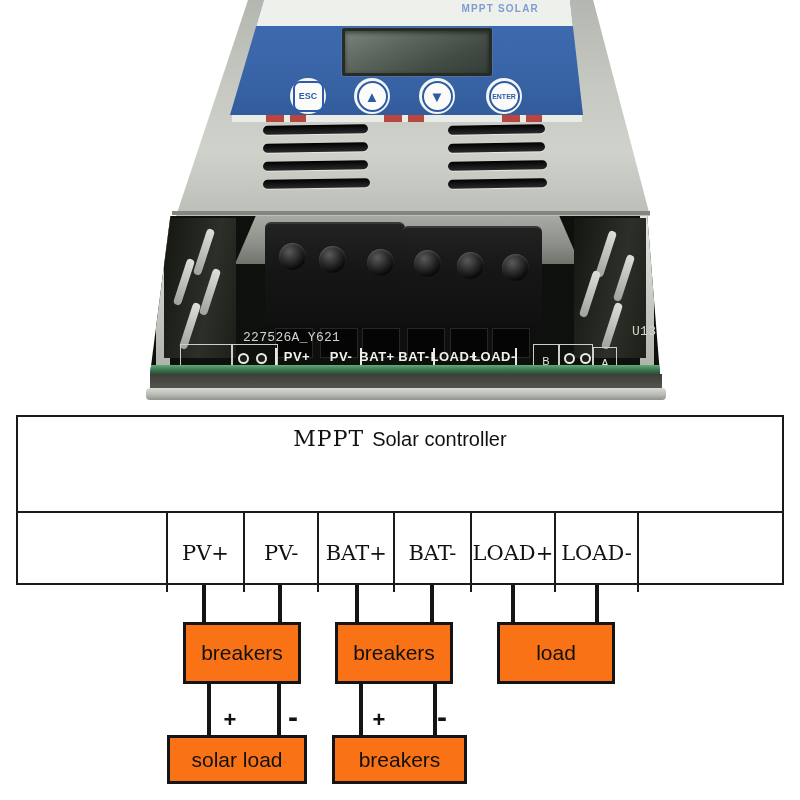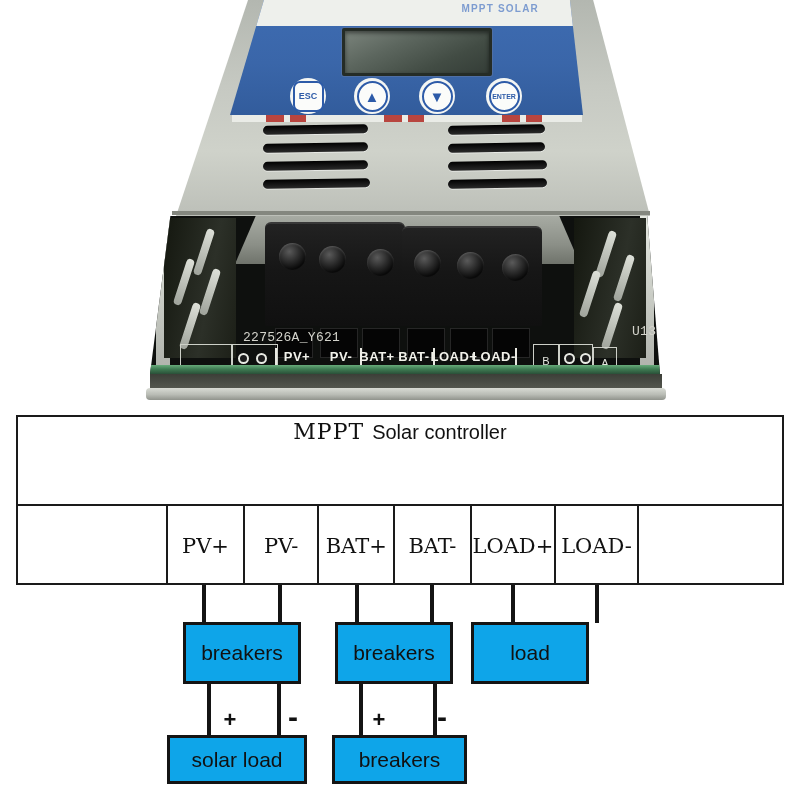--- a/index.html
+++ b/index.html
@@ -50,29 +50,29 @@
   .tdiv{position:absolute;top:132px;width:2px;height:17px;background:#e9e9e2;}
   .pcb-edge{position:absolute;left:0;top:149px;width:100%;height:9px;background:linear-gradient(180deg,#67ab7a 0%,#3f7c53 45%,#2a5038 100%);}
   .shadow-band{position:absolute;left:150px;top:374px;width:512px;height:14px;background:linear-gradient(180deg,#3c3f38,#53564e);}
   .lip{position:absolute;left:146px;top:388px;width:520px;height:12px;border-radius:4px;
     background:linear-gradient(180deg,#d8dbd4 0%,#b9bcb5 55%,#90938c 100%);}
 
   
   .dtable{position:absolute;left:16px;top:415px;width:768px;height:170px;border:2px solid #1a1a1a;box-sizing:border-box;}
   .title-row{height:87px;border-bottom:2px solid #1a1a1a;box-sizing:border-box;text-align:center;}
   .title-line1{margin-top:16px;font-family:"DejaVu Serif",serif;font-size:22px;letter-spacing:1px;}
-  .title-line2{margin-top:2px;}
+  .title-line2{margin-top:9px;}
   .title-line2 .serif{font-family:"DejaVu Serif",serif;font-size:22px;letter-spacing:1px;}
   .title-line2 .sans{font-family:"Liberation Sans",sans-serif;font-size:20px;margin-left:8px;}
   .term-row{display:flex;height:79px;}
   .tcell{box-sizing:border-box;display:flex;align-items:center;justify-content:center;
     font-family:"DejaVu Serif",serif;font-size:21px;white-space:nowrap;}
   .tcell.bl{border-left:2px solid #1a1a1a;}
   .vline{position:absolute;width:4px;background:#141414;}
-  .dbox{position:absolute;border:3px solid #141414;box-sizing:border-box;background:#0ea5e9;
+  .dbox{position:absolute;border:3px solid #141414;box-sizing:border-box;background:#f97316;
     display:flex;align-items:center;justify-content:center;font-size:21px;}
   .pol{position:absolute;font-weight:bold;transform:translateX(-50%);}
 </style>
 </head>
 <body>
 
 <div id="app">
 
   <div class="abs" style="left:0;top:0;width:800px;height:410px;">
 
@@ -197,21 +197,21 @@
 
     <div class="vline" style="left:202px;top:175px;height:38px;"></div>
     <div class="vline" style="left:278px;top:175px;height:38px;"></div>
     <div class="vline" style="left:355px;top:175px;height:38px;"></div>
     <div class="vline" style="left:430px;top:175px;height:38px;"></div>
     <div class="vline" style="left:511px;top:175px;height:38px;"></div>
     <div class="vline" style="left:595px;top:175px;height:38px;"></div>
 
     <div class="dbox" style="left:183px;top:212px;width:118px;height:62px;">breakers</div>
     <div class="dbox" style="left:335px;top:212px;width:118px;height:62px;">breakers</div>
-    <div class="dbox" style="left:471px;top:212px;width:118px;height:62px;">load</div>
+    <div class="dbox" style="left:497px;top:212px;width:118px;height:62px;">load</div>
 
     <div class="vline" style="left:207px;top:274px;height:51px;"></div>
     <div class="vline" style="left:277px;top:274px;height:51px;"></div>
     <div class="vline" style="left:359px;top:274px;height:51px;"></div>
     <div class="vline" style="left:433px;top:274px;height:51px;"></div>
 
     <div class="pol" style="left:230px;top:297px;font-size:22px;">+</div>
     <div class="pol" style="left:293px;top:290px;font-size:30px;">-</div>
     <div class="pol" style="left:379px;top:297px;font-size:22px;">+</div>
     <div class="pol" style="left:442px;top:290px;font-size:30px;">-</div>

